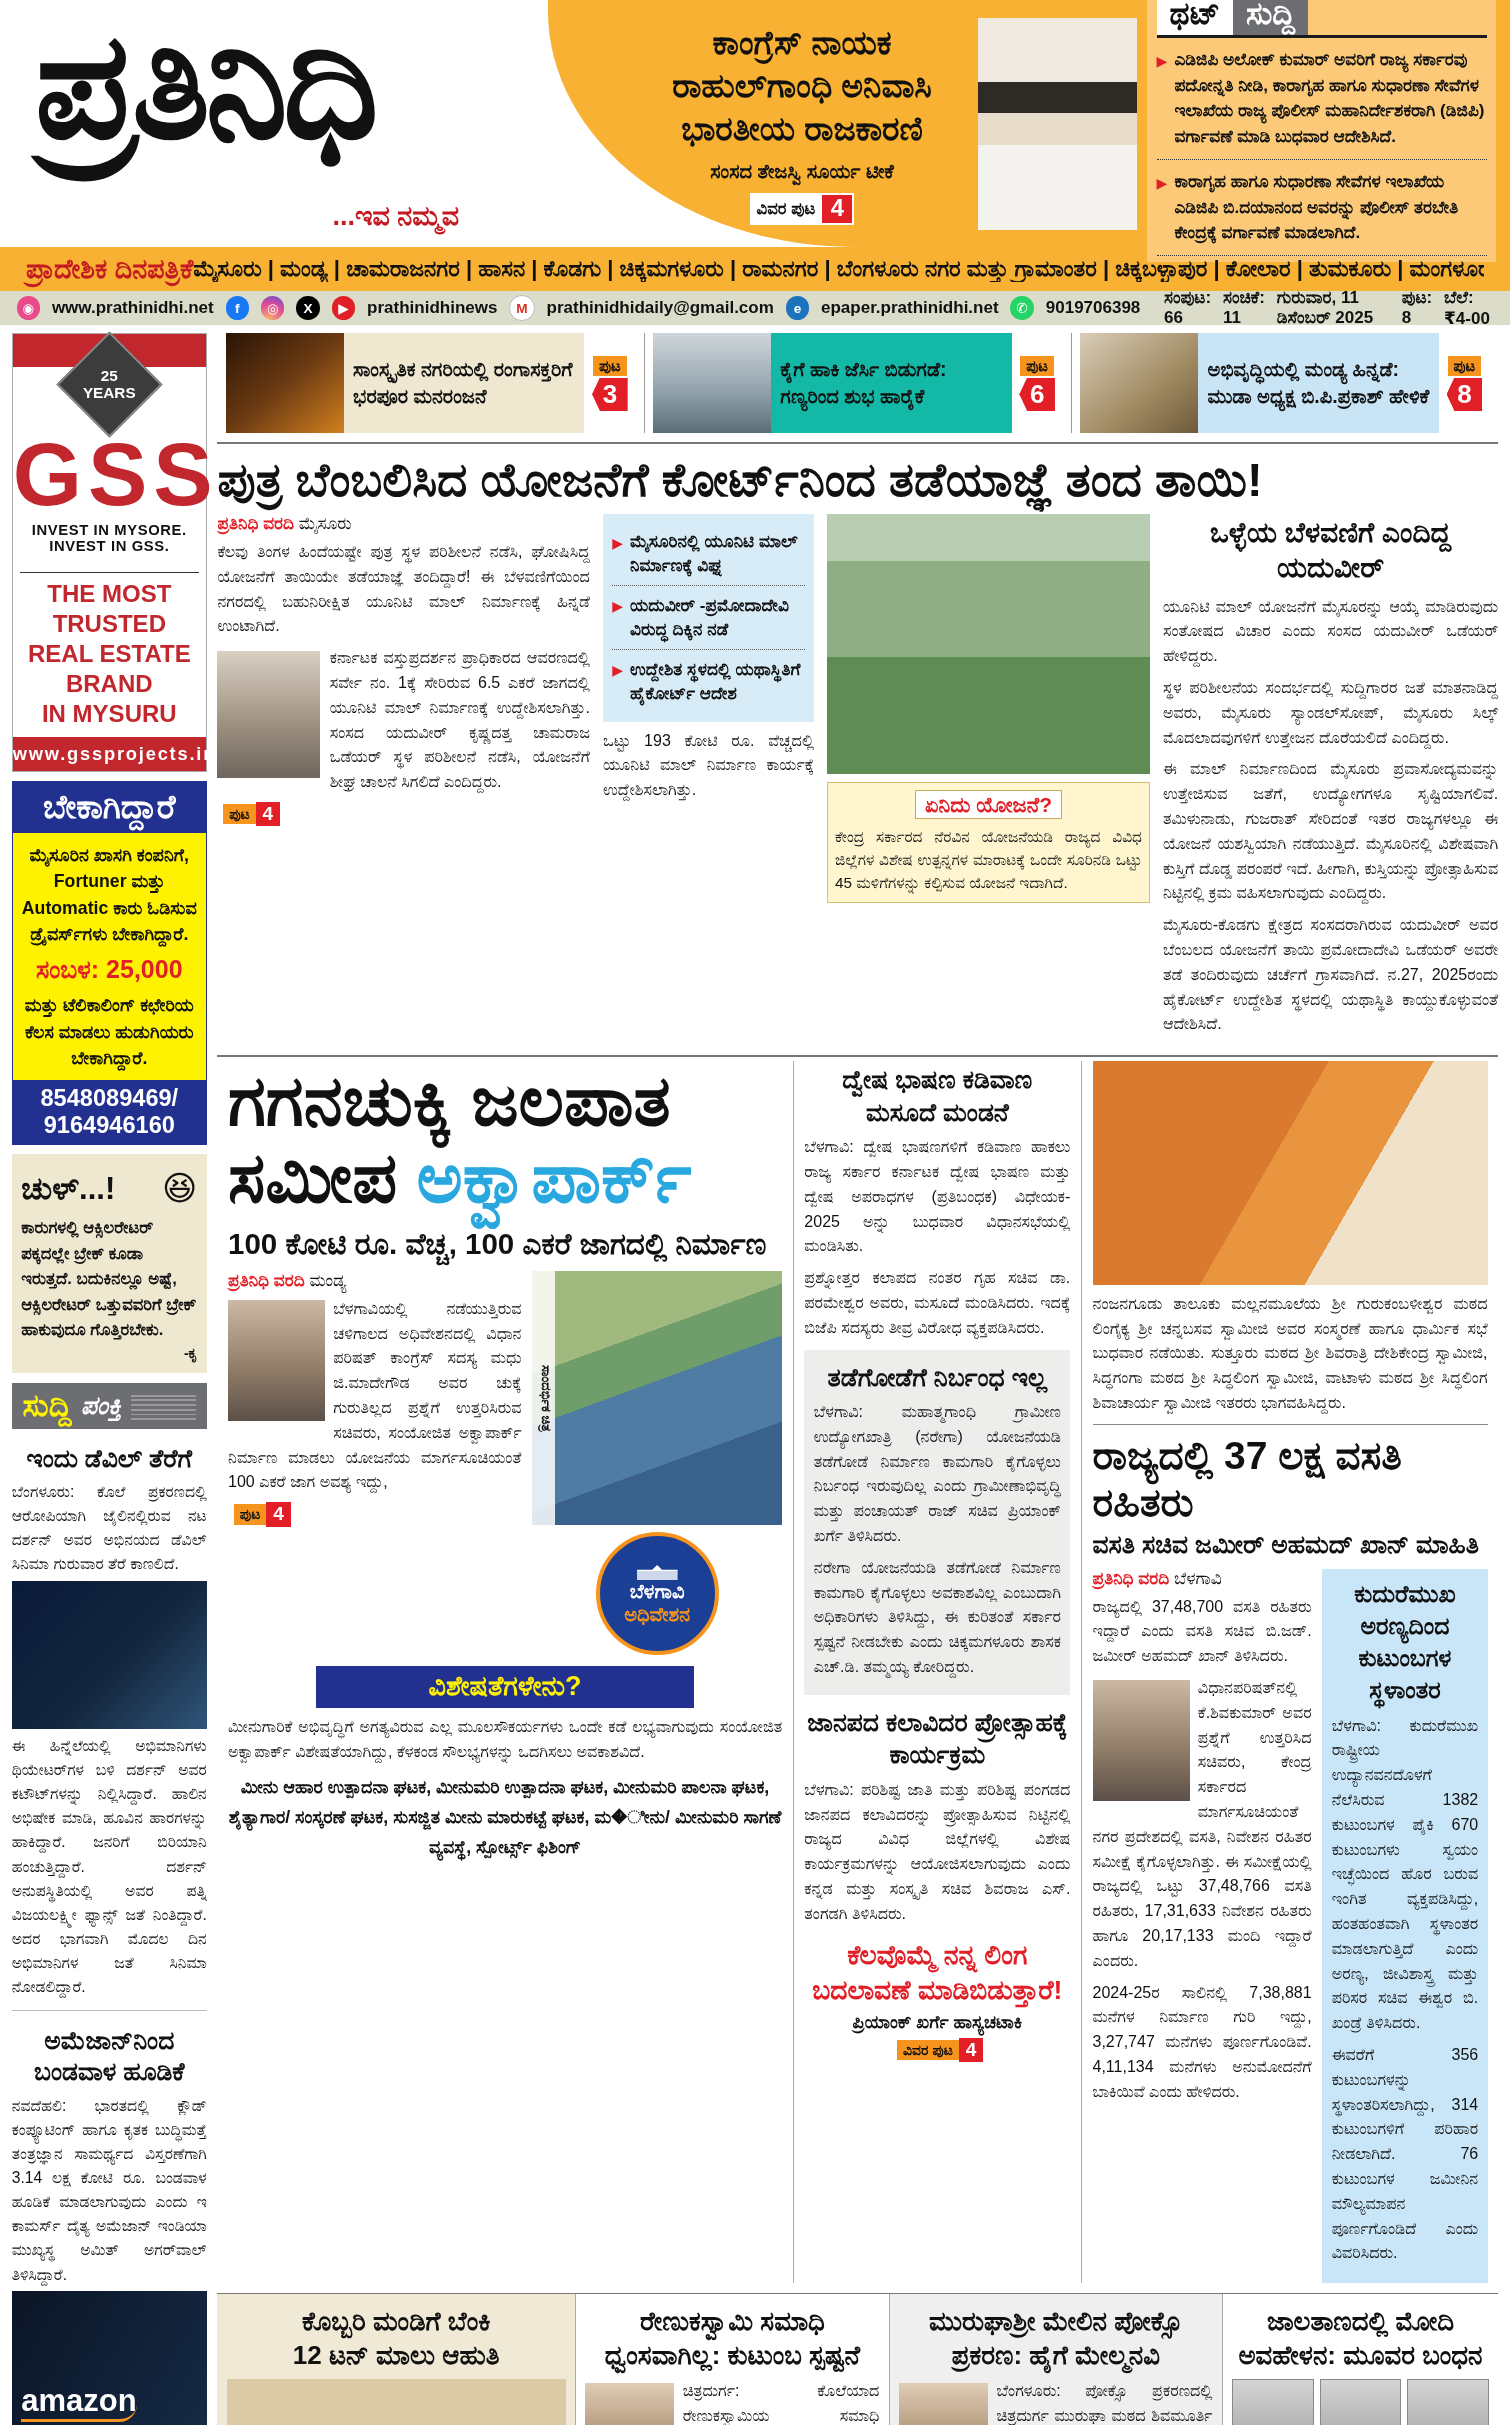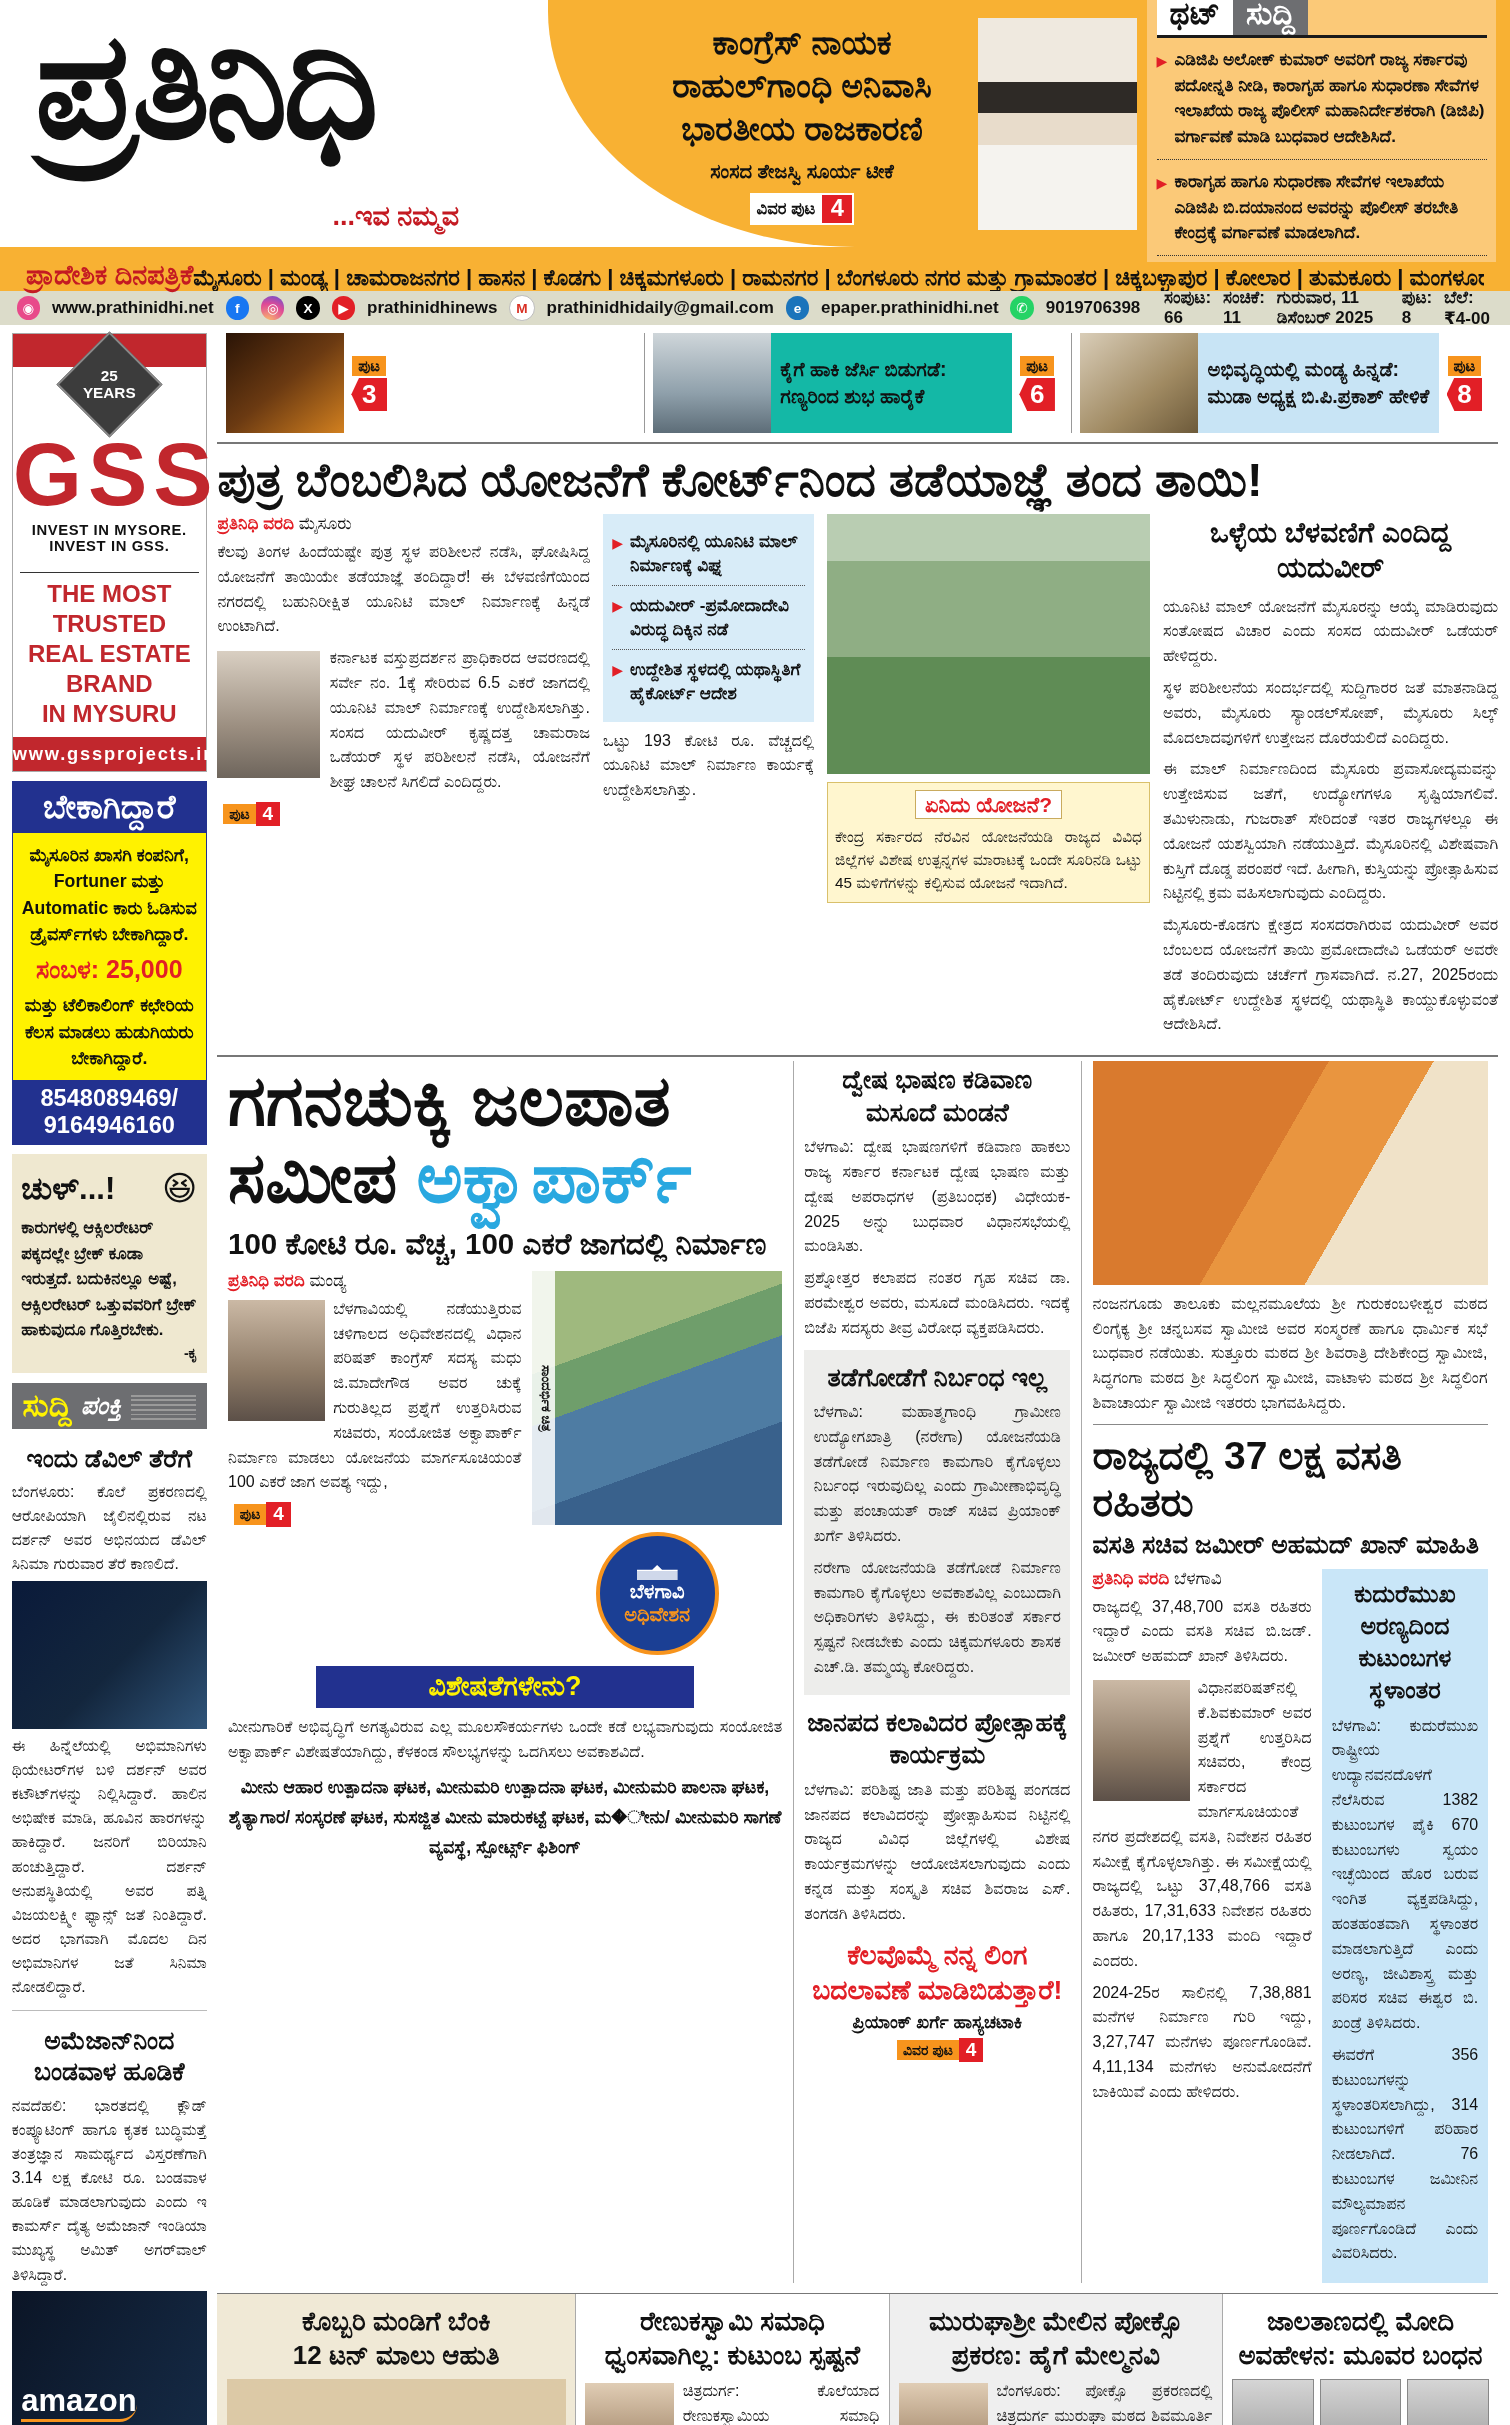--- a/index.html
+++ b/index.html
@@ -19,21 +19,21 @@
   .pageref .num{background:#e21f26;color:#fff;padding:0.6px 8.3px;margin-left:7px;font-size:23.6px;}
   .ph-tejasvi{width:159px;height:212px;background:linear-gradient(180deg,#efe9df 0 30%,#2e2a26 30% 45%,#e8dccb 45% 60%,#f5f3ef 60%);flex:none;}
   .that{width:330px;background:#fbc978;padding:5.9px 9.4px;flex:none;}
   .that-hd{display:flex;border-top:3px solid #1a1a1a;border-bottom:3px solid #1a1a1a;}
   .that-hd .w{background:#fff;padding:2.4px 13px;font-weight:900;font-size:31px;}
   .that-hd .g{background:#6d6e71;color:#fff;padding:2.4px 13px;font-weight:900;font-size:31px;}
   .that-item{display:flex;gap:7px;padding:9.4px 0;border-bottom:1.8px dotted #333;font-size:17px;line-height:1.5;font-weight:bold;}
   .that-item:last-child{border-bottom:1.8px dotted #333;}
   .arr{color:#e21f26;font-size:14px;margin-top:3.5px;flex:none;}
   
-  .strip{height:44px;background:#f8b133;display:flex;align-items:flex-end;padding:0 26px;}
+  .strip{height:44px;background:#f8b133;display:flex;align-items:center;padding:0 26px;}
   .strip .lab{color:#c41a22;font-size:27px;font-weight:900;flex:none;}
   .cities{font-size:22px;font-weight:bold;white-space:nowrap;overflow:hidden;}
   .cbar{height:34px;background:#dcdcca;display:flex;align-items:center;gap:11.8px;padding:0 16.5px;font-size:17px;font-weight:bold;}
   .cbar .sp{flex:1;}
   .ic{width:23.6px;height:23.6px;border-radius:50%;display:inline-flex;align-items:center;justify-content:center;
       color:#fff;font-size:13.6px;font-weight:bold;flex:none;}
   .ic-gl{background:#e84a8a;} .ic-fb{background:#1877f2;}
   .ic-ig{background:radial-gradient(circle at 30% 110%,#fdc468,#df4996 60%,#5b51d8);}
   .ic-x{background:#000;} .ic-yt{background:#e21f26;} .ic-gm{background:#fff;color:#d93025;border:0.6px solid #bbb;}
   .ic-ep{background:#1b74bb;} .ic-wa{background:#25d366;}
@@ -265,20 +265,21 @@
         <p>2030ರ ವೇಳೆಗೆ ಕಂಪನಿಯು ಈಗಾಗಲೇ 1.58 ಲಕ್ಷ ಕೋಟಿ ರೂ. ಹೂಡಿಕೆ ಮಾಡಿದ್ದು, ಹೆಚ್ಚುವರಿಯಾಗಿ 1.33 ಲಕ್ಷ ಕೋಟಿ ರೂ. ಹೂಡಿಕೆ ಮಾಡಲಿದೆ.</p>
       </div>
 
     </div>
 
     <div>
 
       <div class="teasers">
         <div class="teaser">
           <div class="t-ph t-ph1"></div>
+          <div class="t-box bg1">ಸಾಂಸ್ಕೃತಿಕ ನಗರಿಯಲ್ಲಿ ರಂಗಾಸಕ್ತರಿಗೆ ಭರಪೂರ ಮನರಂಜನೆ</div>
           <div class="t-badge">
             <span class="pb-l">ಪುಟ</span>
             <span class="pb-n">3</span>
           </div>
         </div>
         <div class="teaser">
           <div class="t-ph t-ph2"></div>
           <div class="t-box bg2">ಕೈಗೆ ಹಾಕಿ ಜೆರ್ಸಿ ಬಿಡುಗಡೆ: ಗಣ್ಯರಿಂದ ಶುಭ ಹಾರೈಕೆ</div>
           <div class="t-badge">
             <span class="pb-l">ಪುಟ</span>

